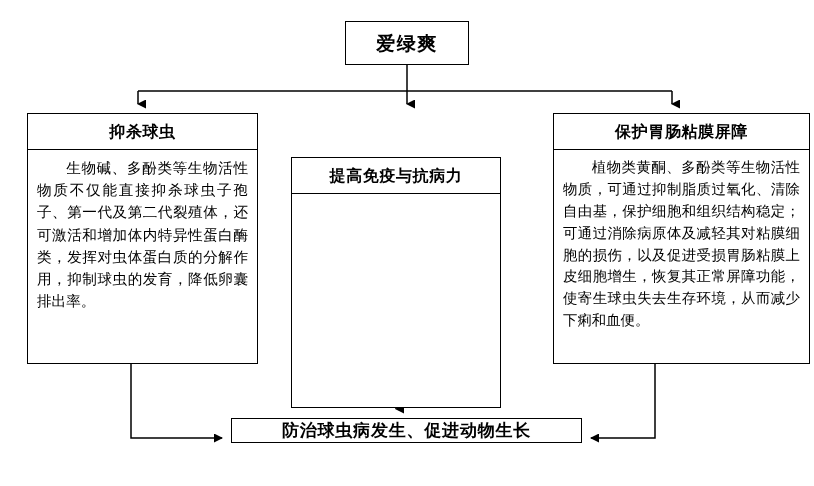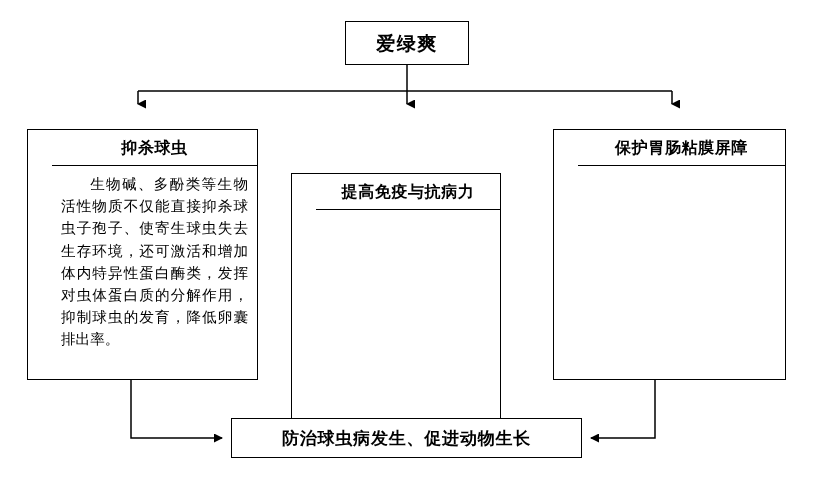--- a/index.html
+++ b/index.html
@@ -42,29 +42,28 @@
   }
   .root-title {
     font-size: 19px;
     font-weight: bold;
     color: #000000;
     letter-spacing: 1.5px;
     line-height: 1;
   }
   
   .branch {
-    top: 129px;
+    top: 113px;
     height: 251px;
     display: flex;
     flex-direction: column;
-    padding-left: 24px;
   }
   #node-branch-0 { left: 27px;  width: 231px; }
   #node-branch-1 { left: 291px; width: 210px; margin-top: 44px; }
-  #node-branch-2 { left: 553px; width: 233px; }
+  #node-branch-2 { left: 553px; width: 257px; }
 
   .branch-header {
     height: 35px;
     flex: 0 0 35px;
     border-bottom: 1.6px solid #000000;
     display: flex;
     align-items: center;
     justify-content: center;
   }
   .branch-header-text {
@@ -90,21 +89,21 @@
     word-break: break-all;
   }
   #node-branch-1 .branch-body-text { font-size: 14.2px; }
   #node-branch-2 .branch-body-text { font-size: 14.4px; }
 
   
   #node-outcome {
     left: 231px;
     top: 418px;
     width: 351px;
-    height: 40px;
+    height: 25px;
     display: flex;
     align-items: center;
     justify-content: center;
   }
   .outcome-title {
     font-size: 17px;
     font-weight: bold;
     color: #000000;
     letter-spacing: 0.8px;
     line-height: 1;
@@ -145,33 +144,36 @@
 
   <div class="node" id="node-root">
     <span class="root-title">爱绿爽</span>
   </div>
 
   <div class="node branch" id="node-branch-0">
     <div class="branch-header">
       <span class="branch-header-text">抑杀球虫</span>
     </div>
     <div class="branch-body">
-      <span class="branch-body-text">生物碱、多酚类等生物活性物质不仅能直接抑杀球虫子孢子、使寄生球虫失去生存环境，还可激活和增加体内特异性蛋白酶类，发挥对虫体蛋白质的分解作用，抑制球虫的发育，降低卵囊排出率。</span>
+      <span class="branch-body-text">生物碱、多酚类等生物活性物质不仅能直接抑杀球虫子孢子、第一代及第二代裂殖体，还可激活和增加体内特异性蛋白酶类，发挥对虫体蛋白质的分解作用，抑制球虫的发育，降低卵囊排出率。</span>
     </div>
   </div>
 
   <div class="node branch" id="node-branch-1">
     <div class="branch-header">
       <span class="branch-header-text">提高免疫与抗病力</span>
     </div>
   </div>
 
   <div class="node branch" id="node-branch-2">
     <div class="branch-header">
       <span class="branch-header-text">保护胃肠粘膜屏障</span>
     </div>
+    <div class="branch-body">
+      <span class="branch-body-text">植物类黄酮、多酚类等生物活性物质，可通过抑制脂质过氧化、清除自由基，保护细胞和组织结构稳定；可通过消除病原体及减轻其对粘膜细胞的损伤，以及促进受损胃肠粘膜上皮细胞增生，恢复其正常屏障功能，使寄生球虫失去生存环境，从而减少下痢和血便。</span>
+    </div>
   </div>
 
   <div class="node" id="node-outcome">
     <span class="outcome-title">防治球虫病发生、促进动物生长</span>
   </div>
 
 </div>
 
 </body></html>

